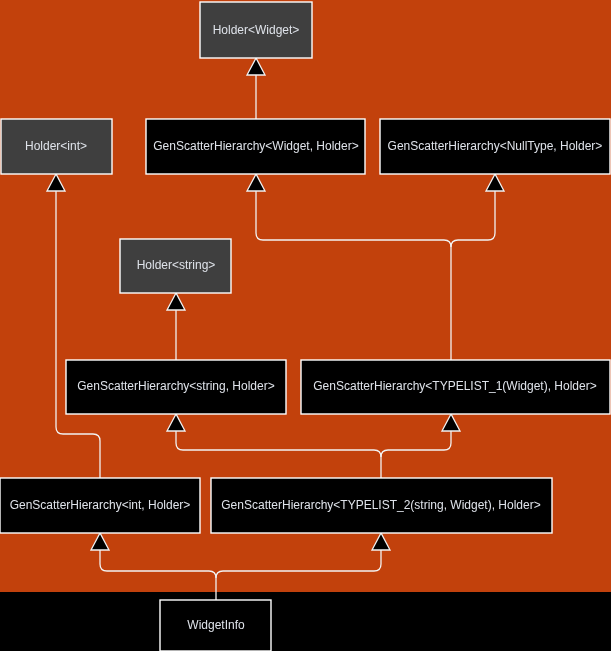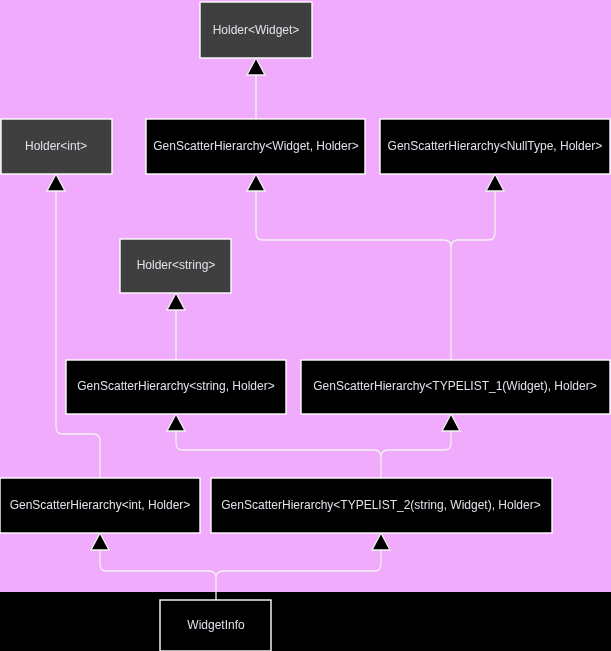--- a/index.html
+++ b/index.html
@@ -10,21 +10,21 @@
   body {
     width: 611px;
     height: 651px;
     overflow: hidden;
     font-family: "Liberation Sans", sans-serif;
   }
   #diagram-root {
     position: relative;
     width: 611px;
     height: 592px;
-    background: #f0abfc;
+    background: #c2410c;
   }
   svg#diagram-svg {
     position: absolute;
     top: 0;
     left: 0;
     width: 611px;
     height: 651px;
     display: block;
   }
   .node-box {

